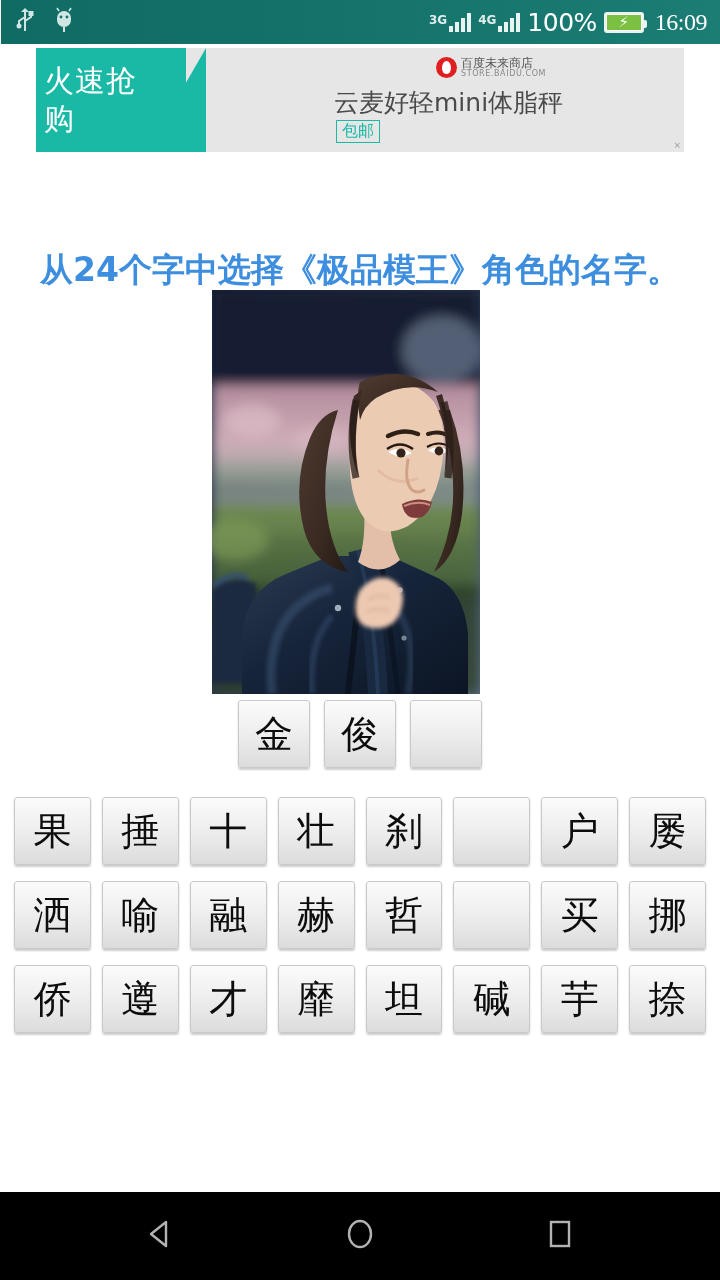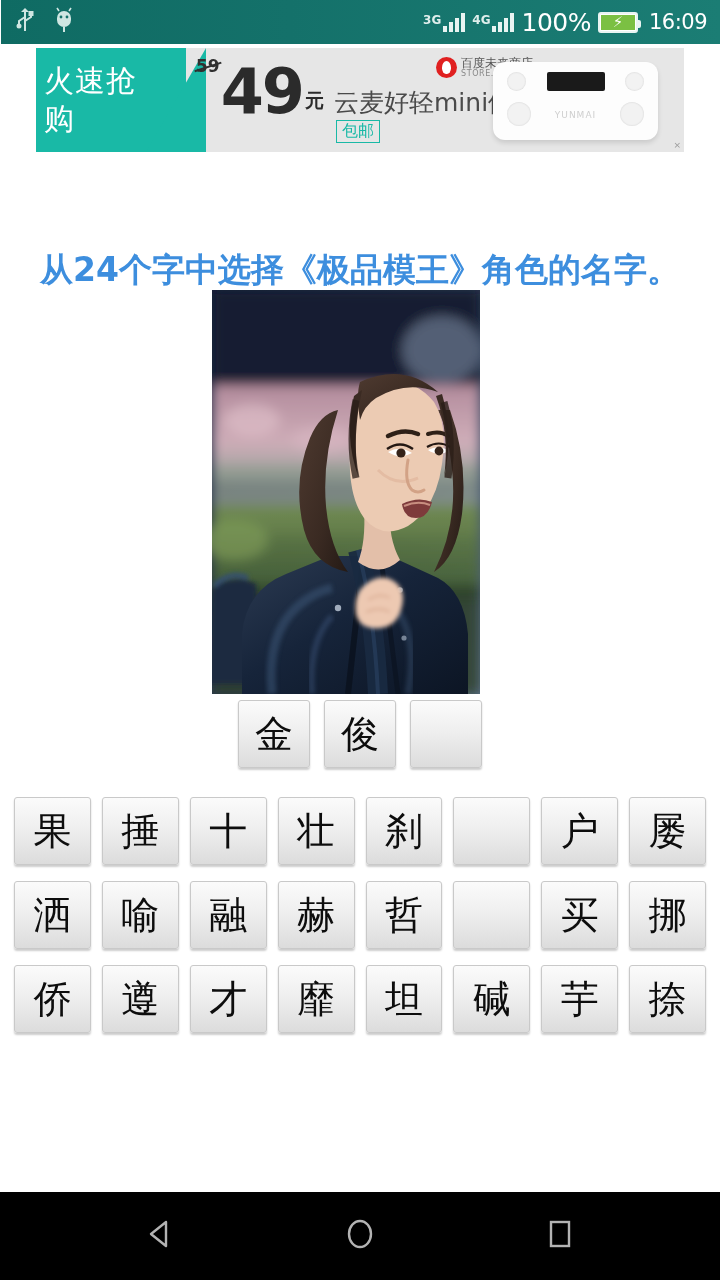--- a/index.html
+++ b/index.html
@@ -99,25 +99,26 @@
   }
   .bolt {
     position: absolute;
     left: 50%; top: 50%;
     transform: translate(-50%, -50%);
     font-size: 15px;
     color: #ffffff;
     line-height: 1;
   }
   .clock {
-    font-size: 21px;
+    font-size: 24px;
     color: #ffffff;
     line-height: 1;
     letter-spacing: -0.5px;
     margin-left: 4px;
+    font-family: Liberation Serif, serif;
   }
 
   
   .ad-banner {
     position: absolute;
     left: 36px;
     top: 48px;
     width: 648px;
     height: 104px;
     background: #e6e6e6;
@@ -412,45 +413,32 @@
     </span>
     <span class="clock">16:09</span>
   </div>
 </div>
 
 <div class="ad-banner">
   <div class="ad-flash"></div>
   <div class="ad-flash-slant"></div>
   <div class="ad-flash-text">火速抢购</div>
 
-  <div class="ad-price-wrap">
-    <span class="ad-old-price">59</span>
-    <span class="ad-new-price">49</span>
-    <span class="ad-yuan">元</span>
-  </div>
 
   <div class="ad-product">云麦好轻mini体脂秤</div>
   <div class="ad-freeship">包邮</div>
 
   <div class="ad-brand">
     <span class="ad-brand-logo"></span>
     <span class="ad-brand-txt">
       <span class="ad-brand-cn">百度未来商店</span>
       <span class="ad-brand-en">STORE.BAIDU.COM</span>
     </span>
   </div>
 
-  <div class="ad-scale">
-    <span class="ad-scale-screen"></span>
-    <span class="ad-scale-dot asd-tl"></span>
-    <span class="ad-scale-dot asd-tr"></span>
-    <span class="ad-scale-dot asd-bl"></span>
-    <span class="ad-scale-dot asd-br"></span>
-    <span class="ad-scale-brand">YUNMAI</span>
-  </div>
 
   <div class="ad-close">×</div>
 </div>
 
 <div class="question-title">从24个字中选择《极品模王》角色的名字。</div>
 
 <div class="photo">
   <svg width="268" height="404" viewBox="0 0 268 404">
     <defs>
       <linearGradient id="bgsky" x1="0" y1="0" x2="1" y2="1">

